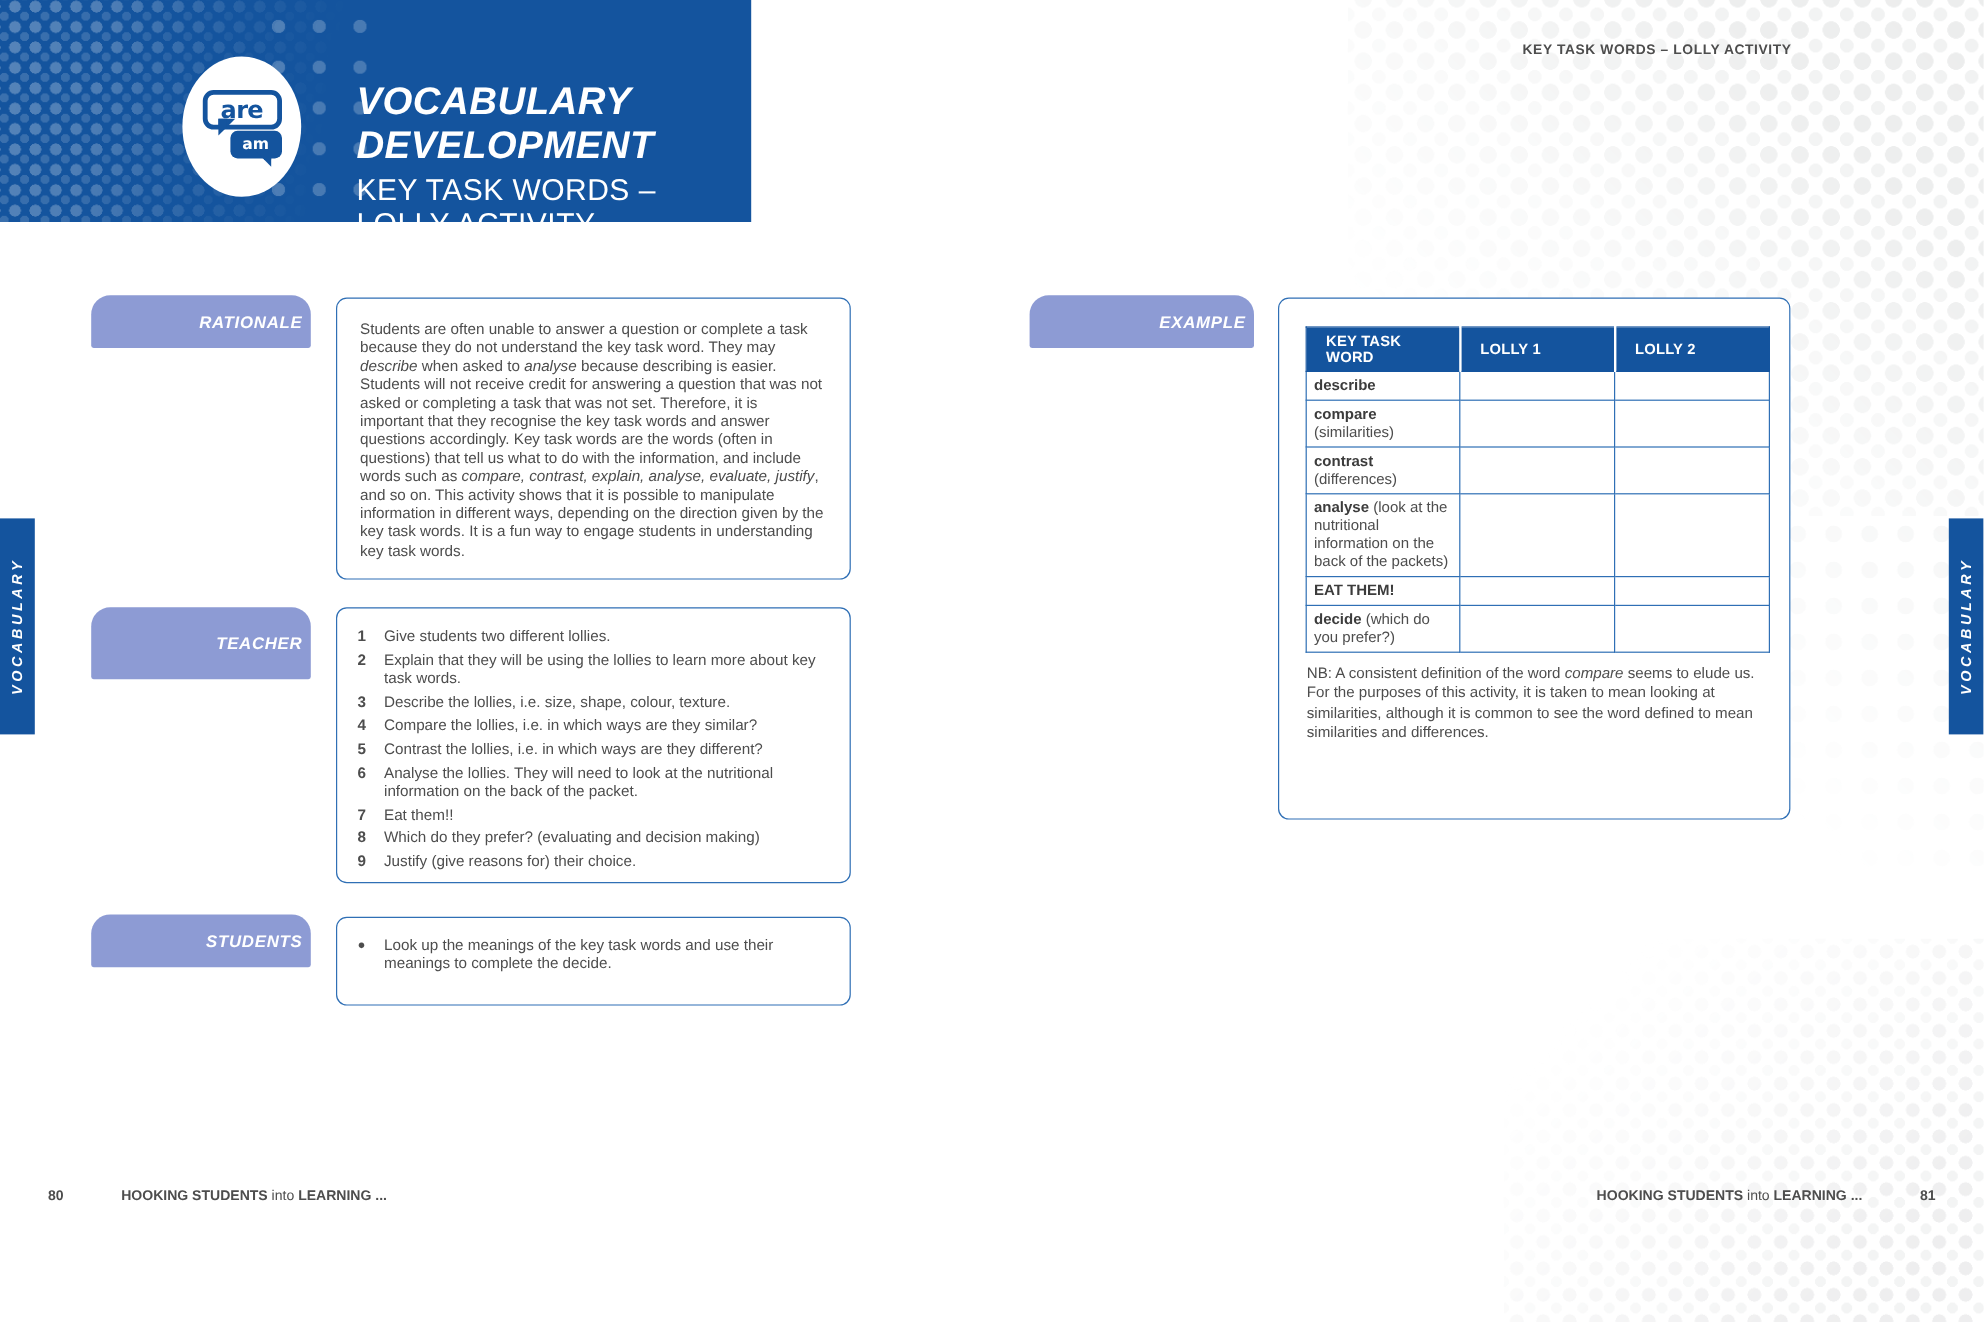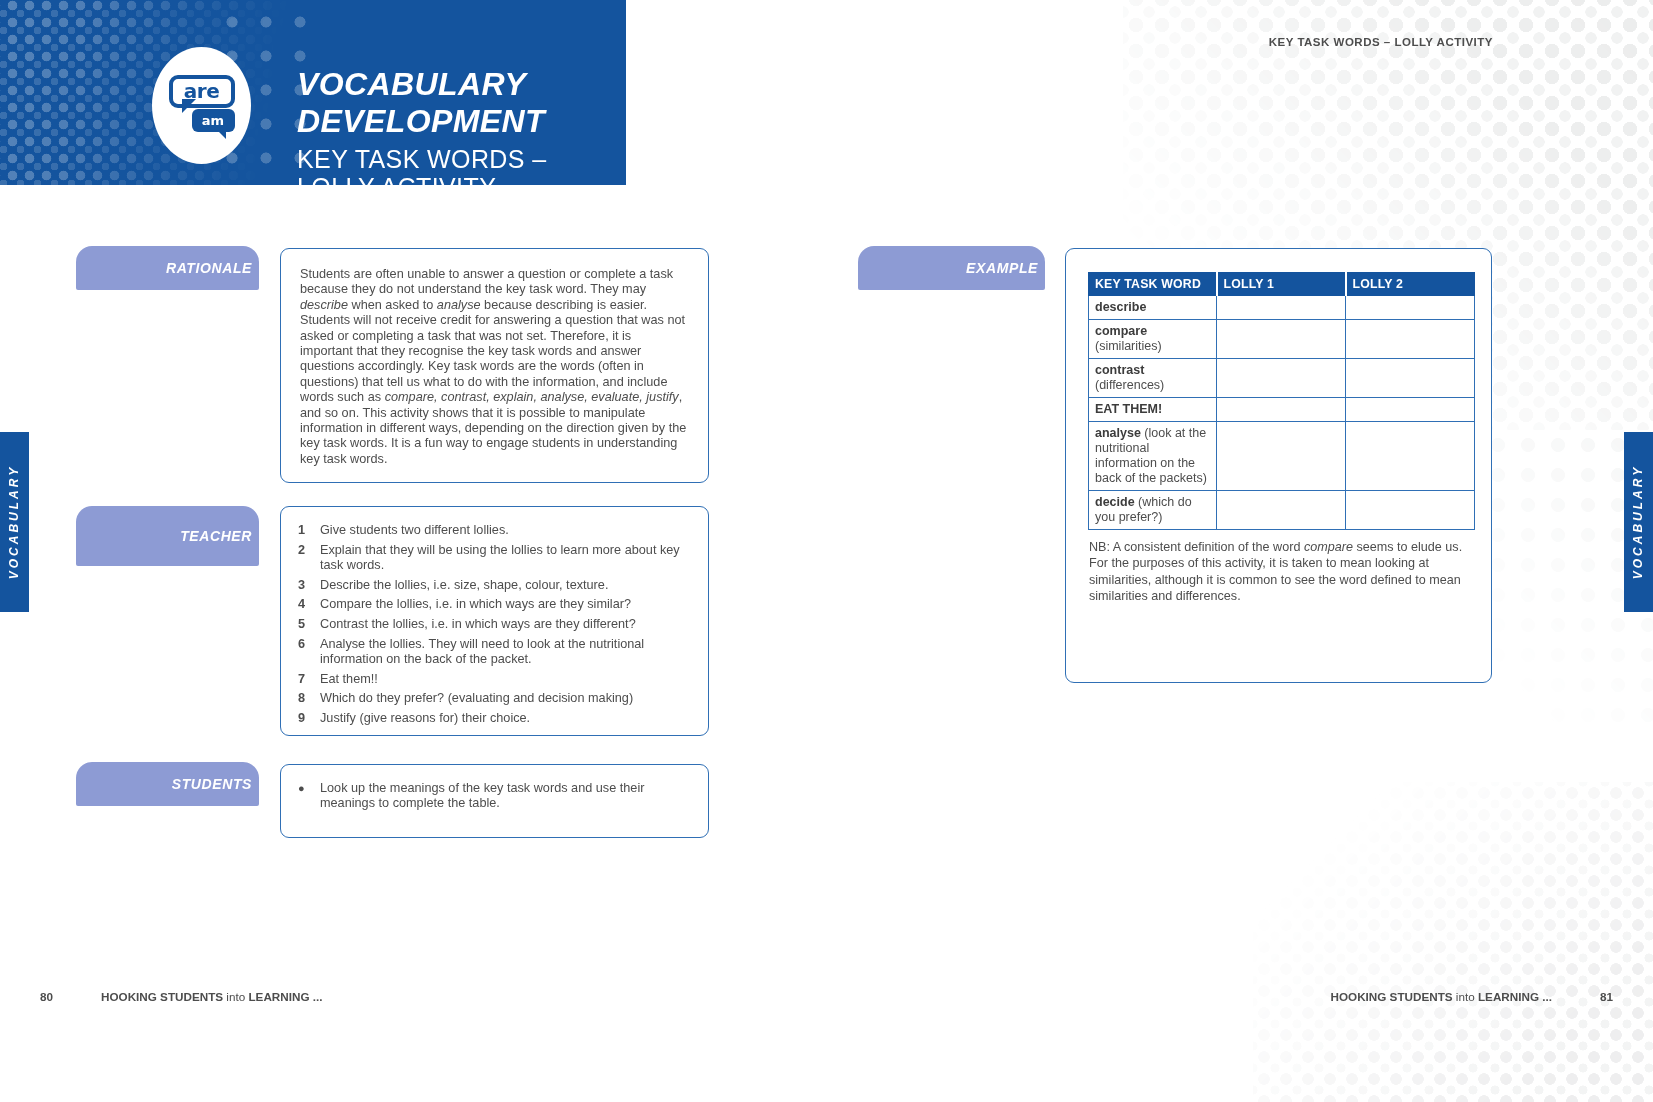--- a/index.html
+++ b/index.html
@@ -174,21 +174,21 @@
   }
   ul.bullets li .txt{flex:1;}
 
   
   table.kt{
     border-collapse:collapse;width:386px;margin:8px 0 0 8px;
     table-layout:fixed;
   }
   table.kt th{
     background:#14549e;color:#fff;font-size:12.3px;font-weight:bold;
-    text-align:left;padding:4px 6px;border:1px solid #14549e;
+    text-align:left;padding:4px 16px;border:1px solid #14549e;
     letter-spacing:.2px;
   }
   table.kt th + th{border-left:2px solid #ffffff;}
   table.kt td{
     border:1px solid #2f6fb5;padding:4px 6px;font-size:12.5px;
     line-height:15px;color:#4d4d4d;vertical-align:top;
   }
   table.kt td.word b{color:#3c3c3c;font-weight:bold;}
   .col-1{width:128px;}
   .col-2{width:129px;}
@@ -299,21 +299,21 @@
           <span class="num">9</span>
           <span class="txt">Justify (give reasons for) their choice.</span>
         </li>
       </ol>
   </div>
 
   <div class="box" id="box-students">
     <ul class="bullets" id="students-list">
         <li>
           <span class="bul">●</span>
-          <span class="txt">Look up the meanings of the key task words and use their meanings to complete the table.</span>
+          <span class="txt">Look up the meanings of the key task words and use their meanings to complete the decide.</span>
         </li>
       </ul>
   </div>
 
   <div class="box" id="box-example">
     <table class="kt">
       <colgroup>
         <col class="col-1">
           <col class="col-2">
           <col class="col-3">
@@ -335,26 +335,26 @@
             <td class="word"><b>compare</b><br>(similarities)</td>
             <td></td>
             <td></td>
           </tr>
           <tr>
             <td class="word"><b>contrast</b><br>(differences)</td>
             <td></td>
             <td></td>
           </tr>
           <tr>
+            <td class="word"><b>analyse</b> (look at the nutritional information on the back of the packets)</td>
+            <td></td>
+            <td></td>
+          </tr>
+          <tr>
             <td class="word"><b>EAT THEM!</b></td>
-            <td></td>
-            <td></td>
-          </tr>
-          <tr>
-            <td class="word"><b>analyse</b> (look at the nutritional information on the back of the packets)</td>
             <td></td>
             <td></td>
           </tr>
           <tr>
             <td class="word"><b>decide</b> (which do you prefer?)</td>
             <td></td>
             <td></td>
           </tr>
         </tbody>
     </table>

